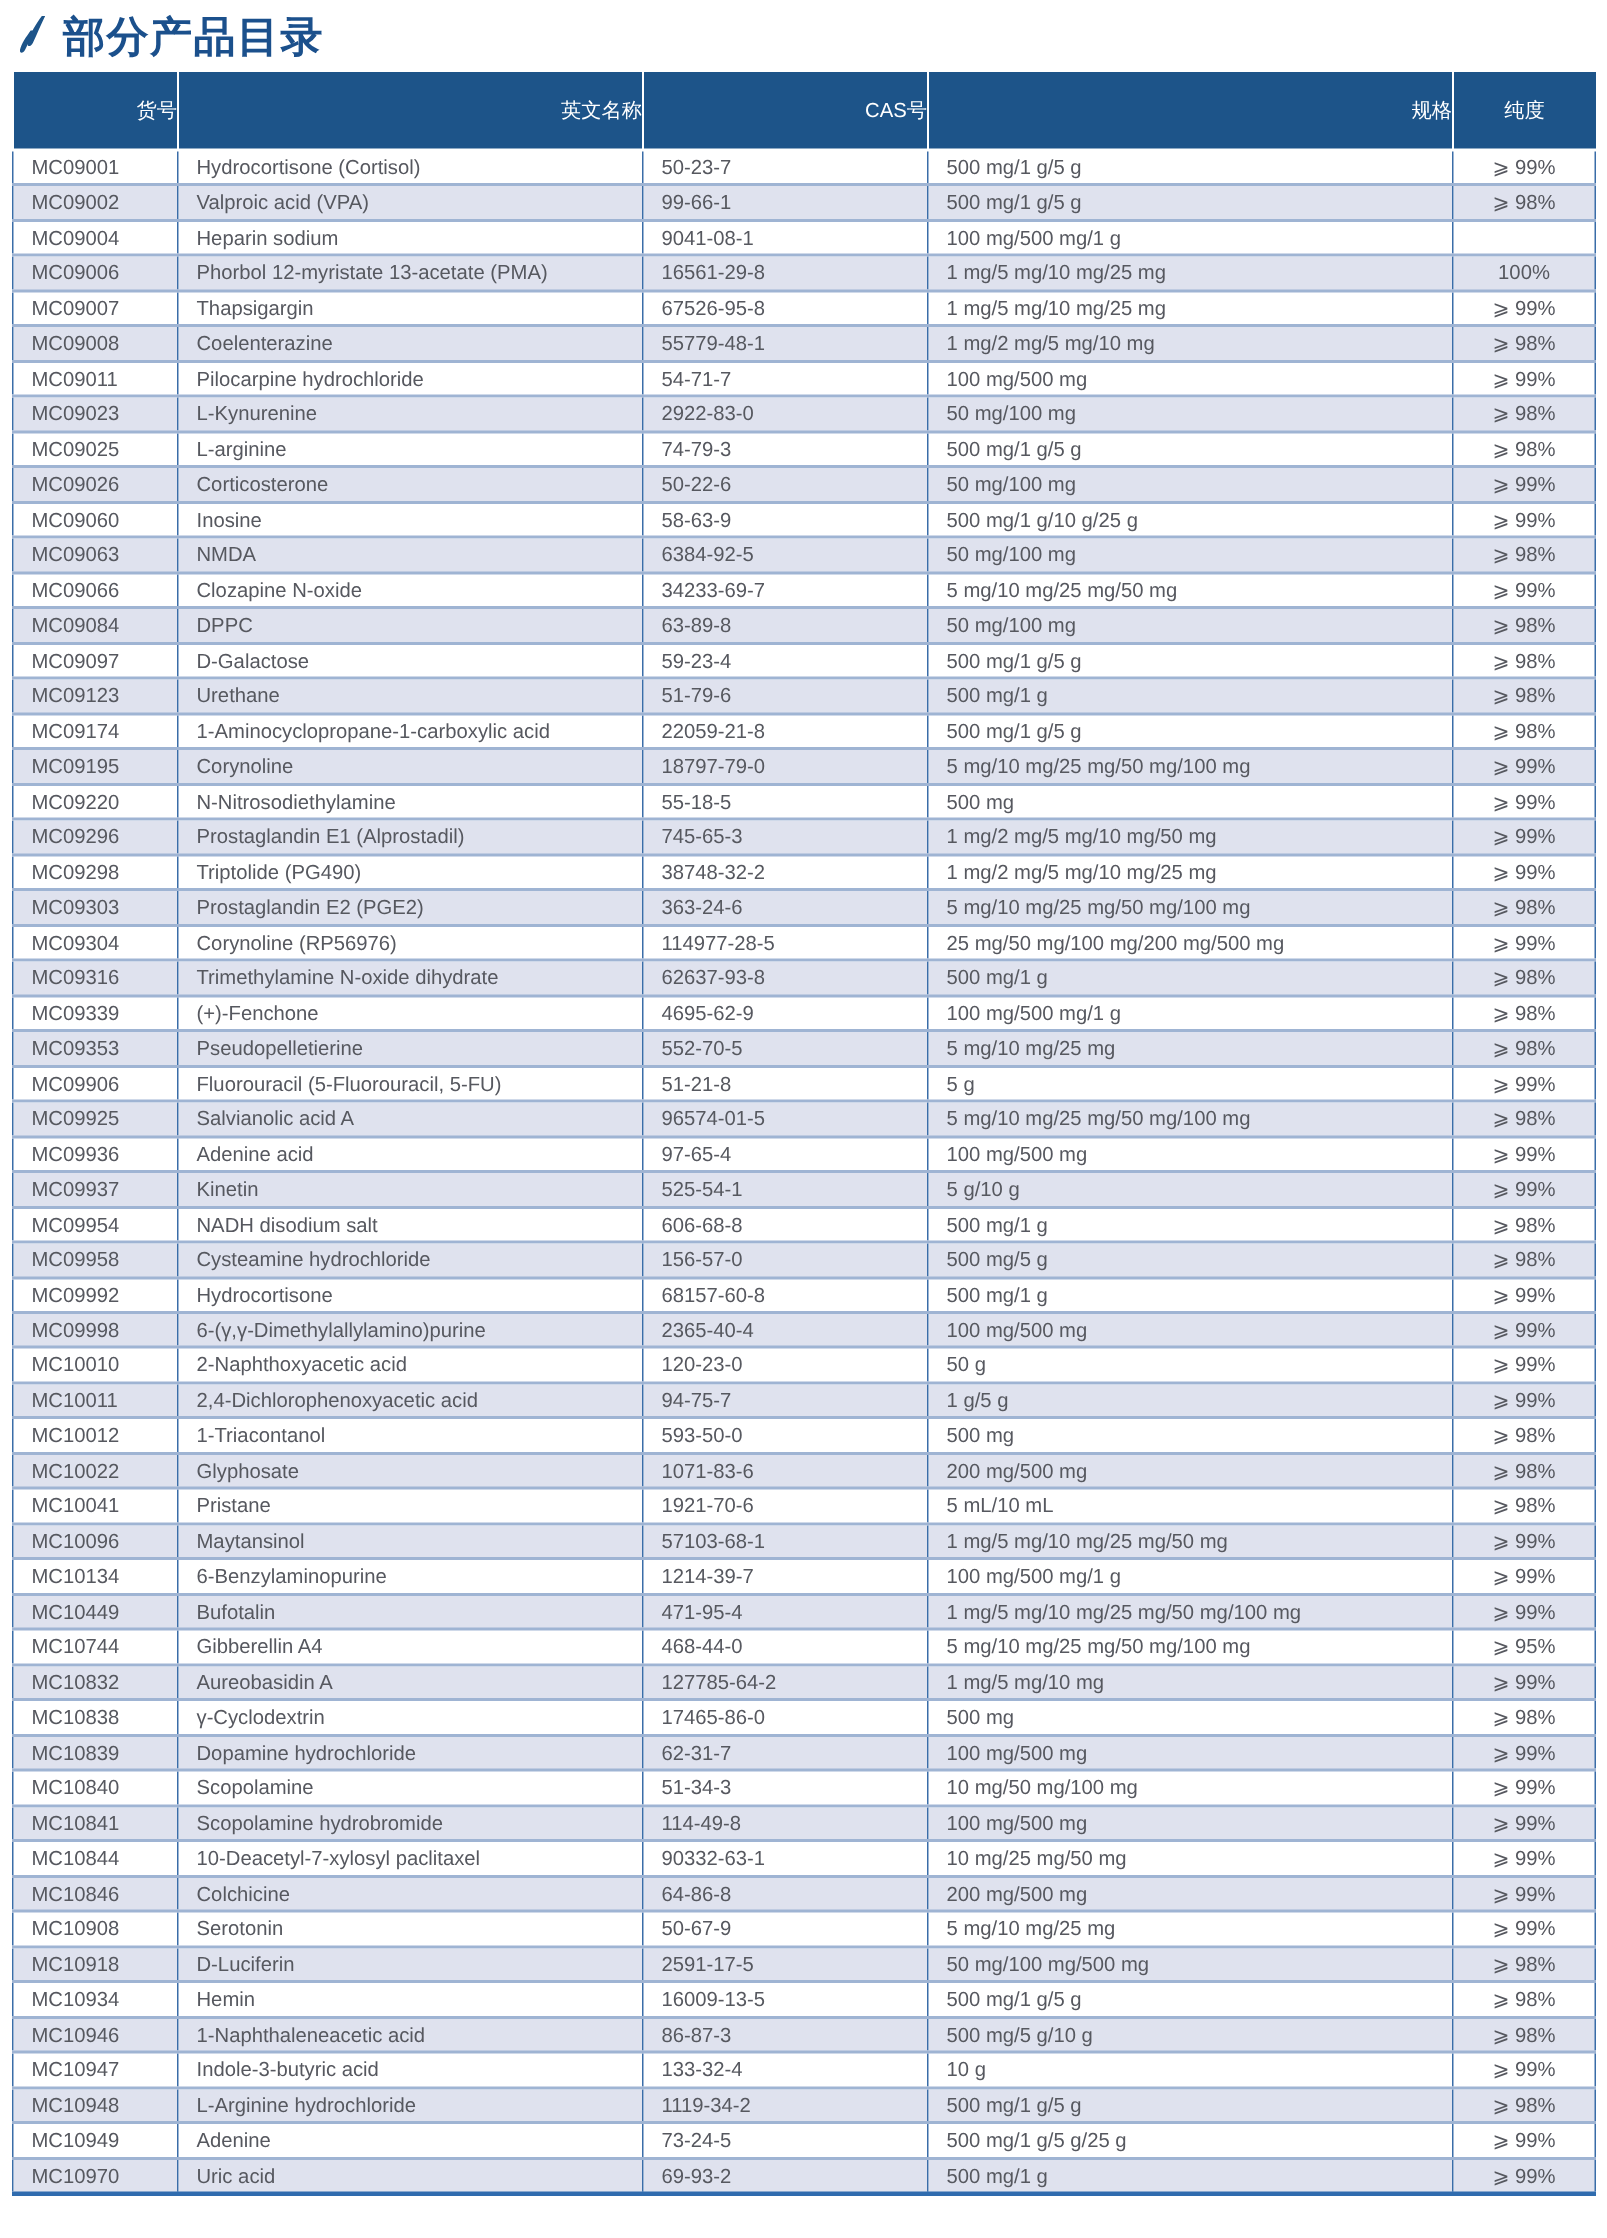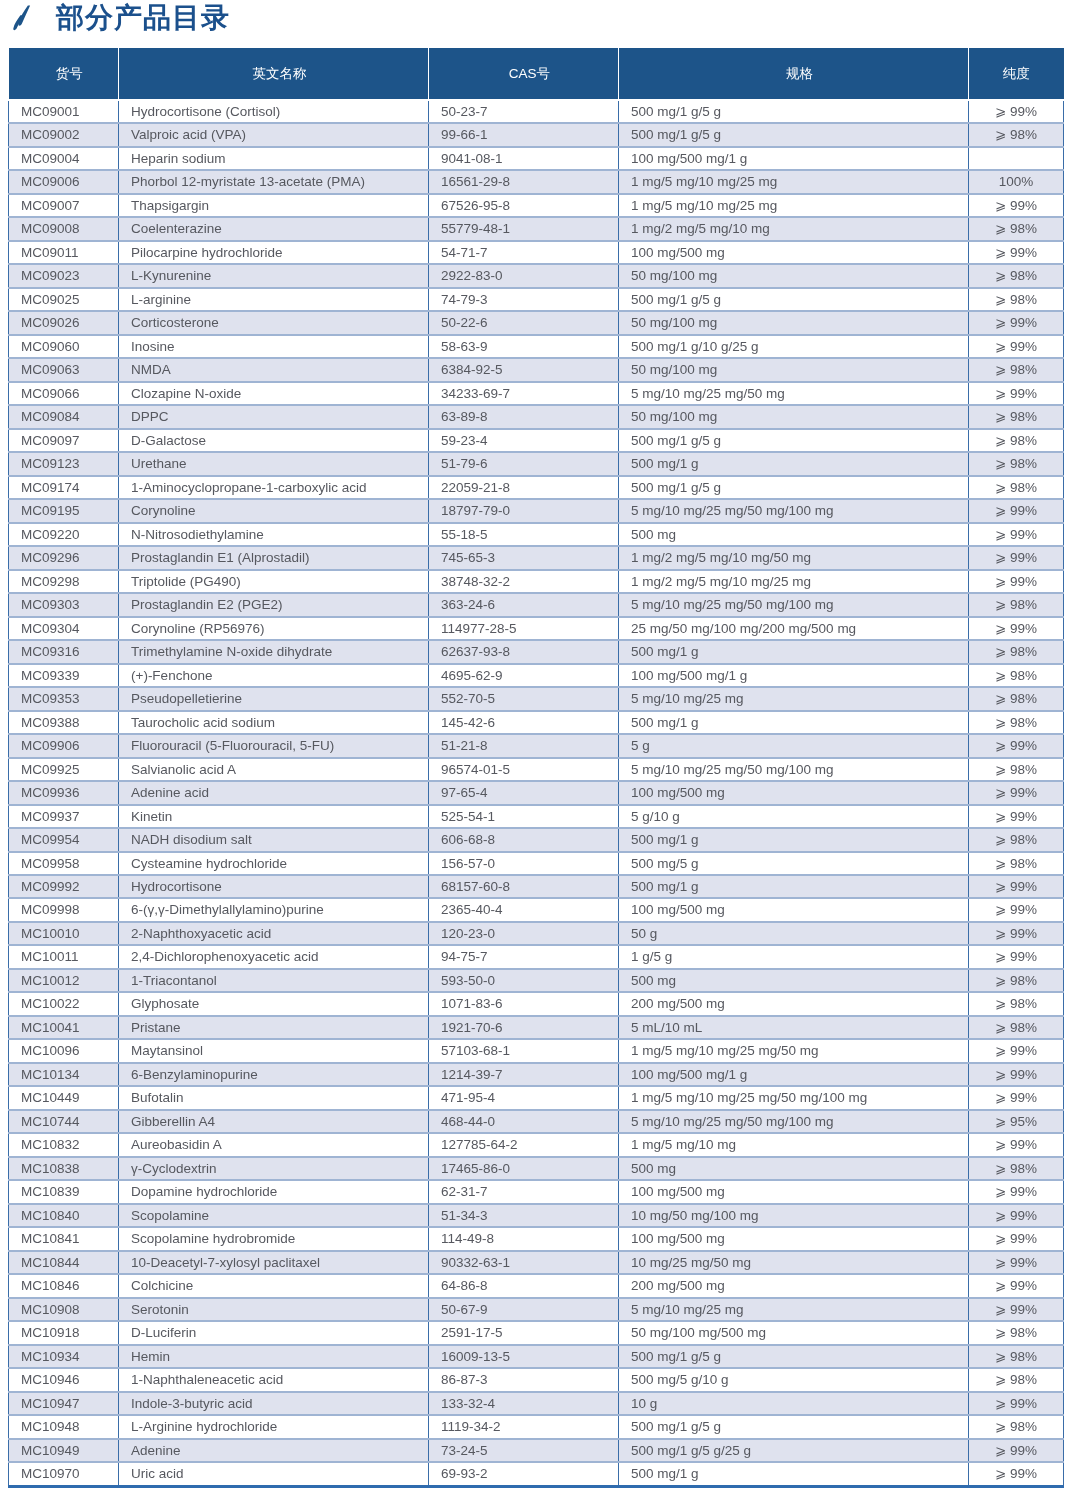--- a/index.html
+++ b/index.html
@@ -5,41 +5,41 @@
   html,body{margin:0;padding:0;background:#ffffff;}
   .page{
     position:relative;
     width:1071px;height:1492px;
     background:#ffffff;
     font-family:"Liberation Sans","DejaVu Sans",sans-serif;
     overflow:hidden;
   }
   .title-bar{
     position:absolute;left:8px;top:4px;height:42px;
-    display:flex;gap:24px;
+    display:flex;align-items:center;gap:10px;
   }
   .title-icon{width:24px;height:32px;flex:0 0 auto;}
   .page-title{
     font-size:28px;font-weight:bold;color:#1b508c;
     letter-spacing:1px;line-height:1;
   }
   table.catalog{
     position:absolute;left:8px;top:48px;width:1055px;
     border-collapse:collapse;table-layout:fixed;
     border-bottom:3px solid #2f6bae;
   }
   .catalog col.c-code{width:110px;}
   .catalog col.c-name{width:310px;}
   .catalog col.c-cas{width:190px;}
   .catalog col.c-spec{width:350px;}
   .catalog col.c-purity{width:95px;}
   .catalog thead th{
     background:#1d5489;color:#ffffff;
     font-size:13.5px;font-weight:500;
-    height:23px;text-align:center;
+    height:23px;text-align:right;
     padding:0 0 0 12px;line-height:23px;
     white-space:nowrap;overflow:hidden;
   }
   .catalog thead th+th{border-left:1px solid rgba(255,255,255,0.75);}
   .catalog thead th.col-purity{text-align:center;padding:14px;}
   .catalog tbody td{
     font-size:13.5px;color:#56585f;
     height:21.48px;line-height:21.48px;
     padding:0 0 0 12px;
     border-left:1.5px solid #3a6da8;
@@ -258,27 +258,20 @@
           <td class="col-purity">⩾ 98%</td>
         </tr>
         <tr>
           <td class="col-code">MC09353</td>
           <td class="col-name">Pseudopelletierine</td>
           <td class="col-cas">552-70-5</td>
           <td class="col-spec">5 mg/10 mg/25 mg</td>
           <td class="col-purity">⩾ 98%</td>
         </tr>
         <tr>
-          <td class="col-code">MC09388</td>
-          <td class="col-name">Taurocholic acid sodium</td>
-          <td class="col-cas">145-42-6</td>
-          <td class="col-spec">500 mg/1 g</td>
-          <td class="col-purity">⩾ 98%</td>
-        </tr>
-        <tr>
           <td class="col-code">MC09906</td>
           <td class="col-name">Fluorouracil (5-Fluorouracil, 5-FU)</td>
           <td class="col-cas">51-21-8</td>
           <td class="col-spec">5 g</td>
           <td class="col-purity">⩾ 99%</td>
         </tr>
         <tr>
           <td class="col-code">MC09925</td>
           <td class="col-name">Salvianolic acid A</td>
           <td class="col-cas">96574-01-5</td>

